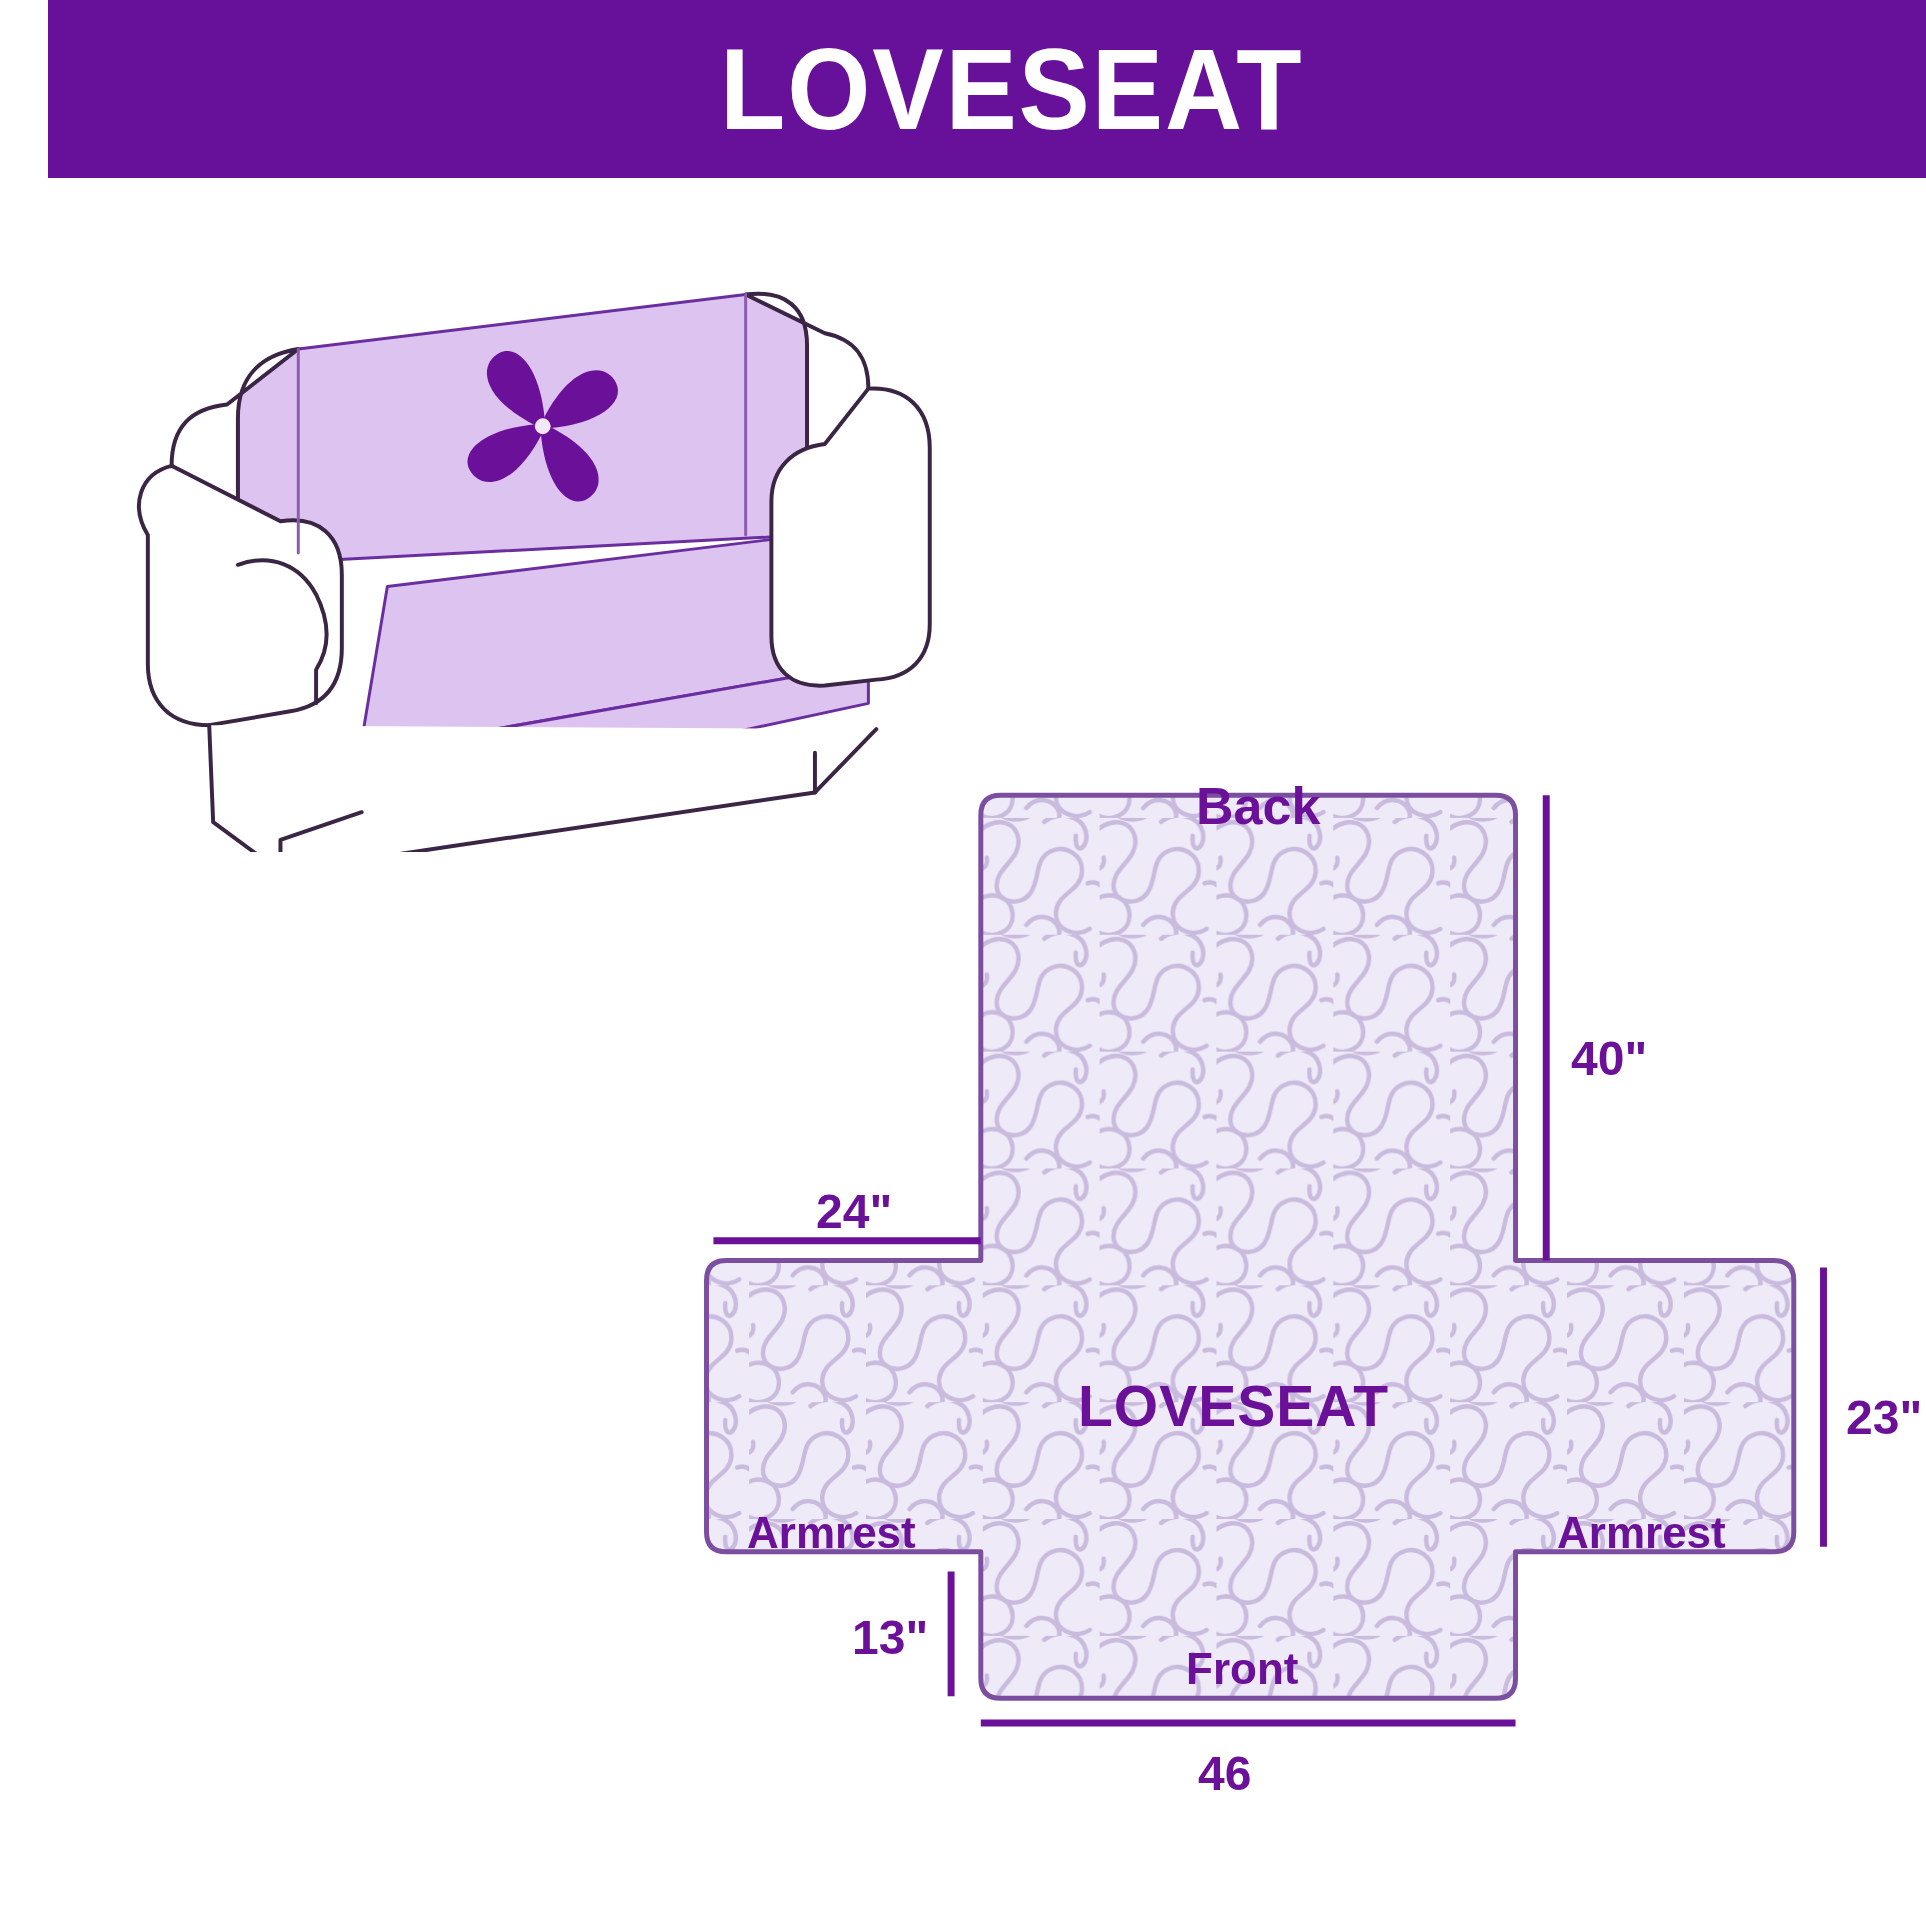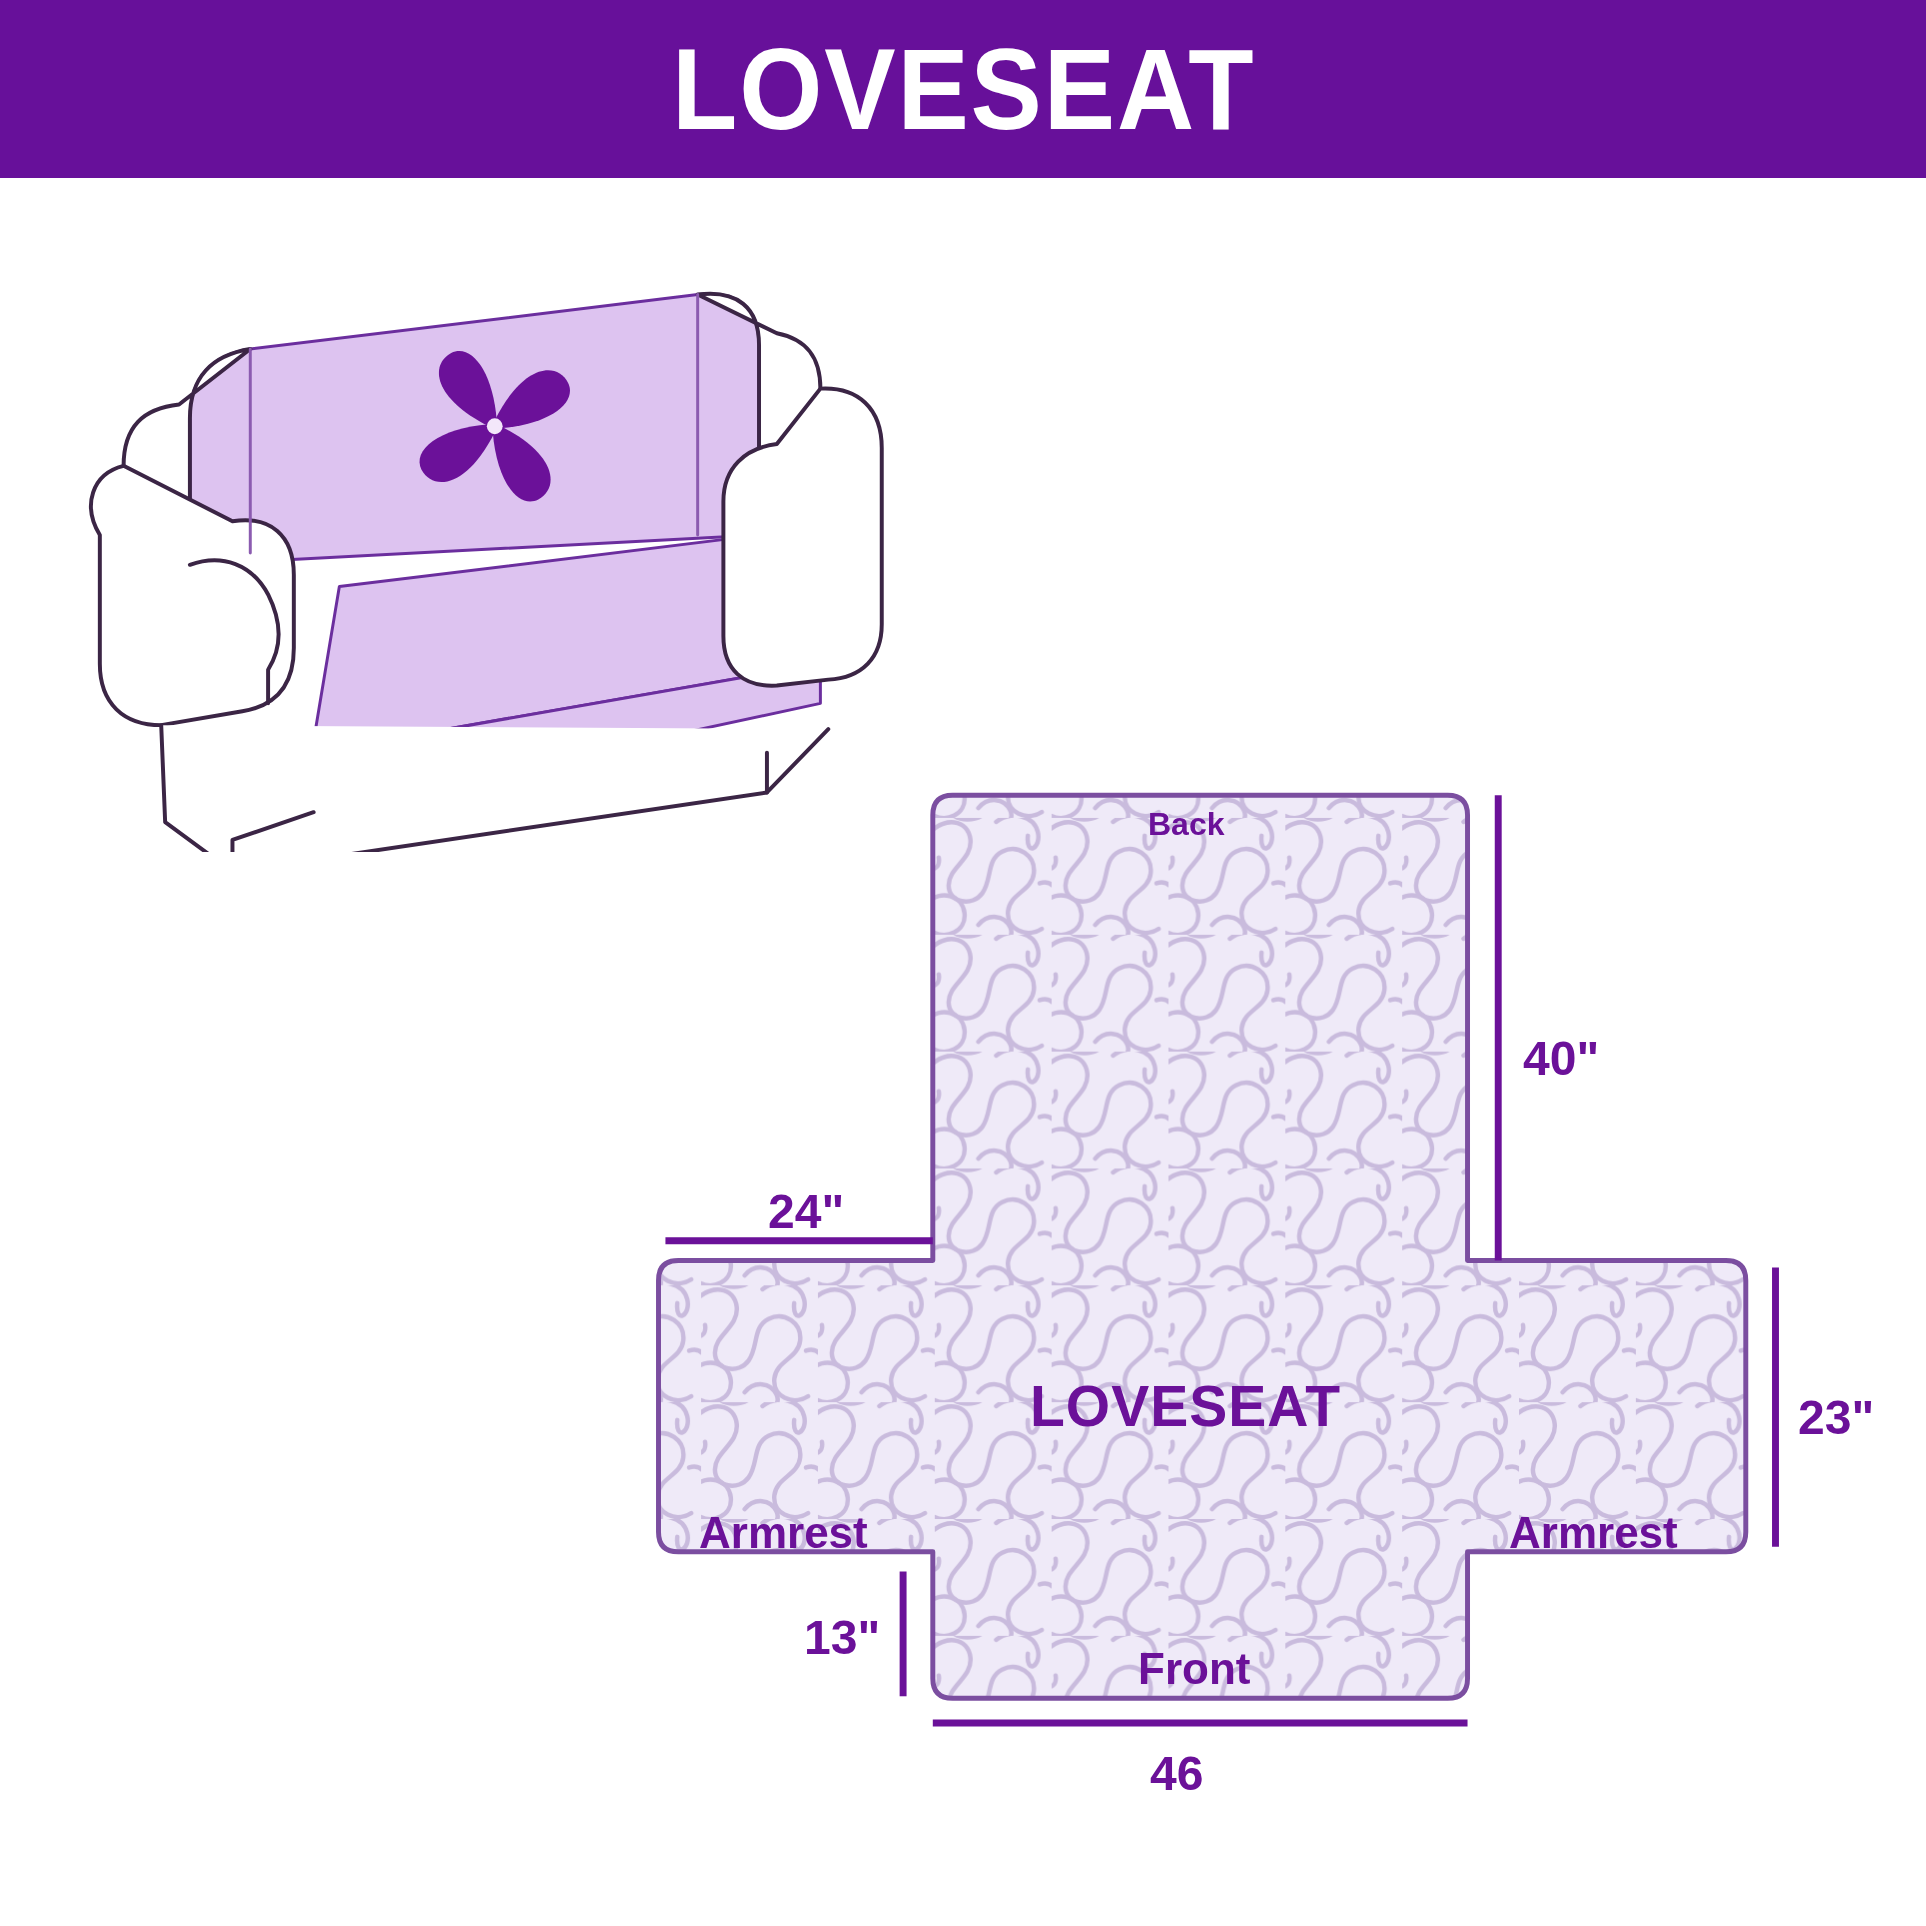--- a/index.html
+++ b/index.html
@@ -3,21 +3,21 @@
 <meta charset="utf-8">
 <style>
   html,body{margin:0;padding:0;}
   body{
     width:1927px;height:1927px;
     background:#ffffff;
     font-family:"Liberation Sans", sans-serif;
     overflow:hidden;
     position:relative;
   }
-  #root{position:relative;width:1710px;height:1927px;}
+  #root{position:relative;width:1710px;height:1927px;margin-left:48px;}
 
   
   .banner{
     position:absolute;left:0;top:0;width:1927px;height:178px;
     background:#67109A;
     display:flex;align-items:center;justify-content:center;
   }
   .banner-title{
     color:#ffffff;
     font-size:115px;
@@ -38,21 +38,21 @@
 
   
   .lbl{
     position:absolute;
     color:#6B1199;
     font-weight:bold;
     font-family:"Liberation Sans", sans-serif;
     white-space:nowrap;
     line-height:1;
   }
-  .lbl-back   {left:1148px; top:808px;  font-size:32px;}
+  .lbl-back   {left:1148px; top:780px;  font-size:52px;}
   .lbl-center {left:1030px; top:1378px; font-size:57px; letter-spacing:1px;}
   .lbl-armL   {left:699px;  top:1511px; font-size:44px;}
   .lbl-armR   {left:1509px; top:1511px; font-size:44px;}
   .lbl-front  {left:1138px; top:1647px; font-size:44px;}
 
   .dim{
     position:absolute;
     color:#6B1199;
     font-weight:bold;
     font-family:"Liberation Sans", sans-serif;

